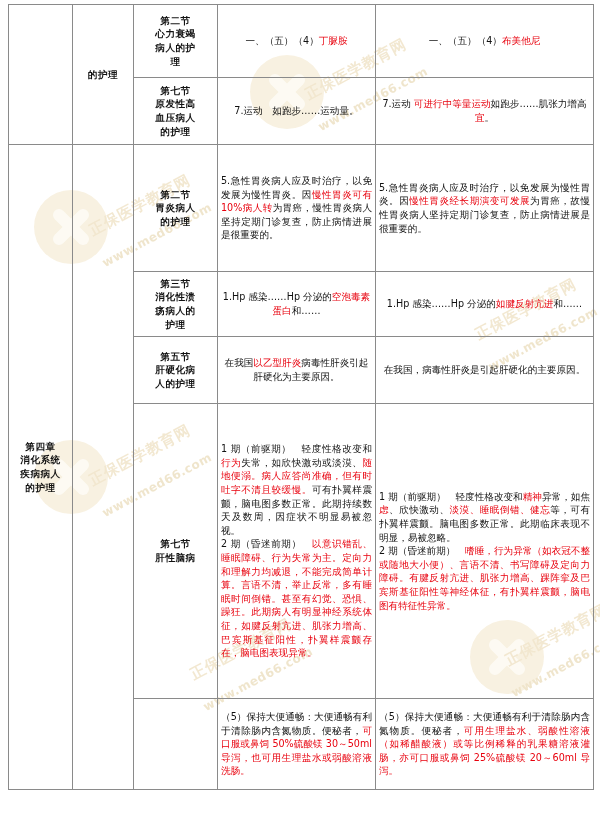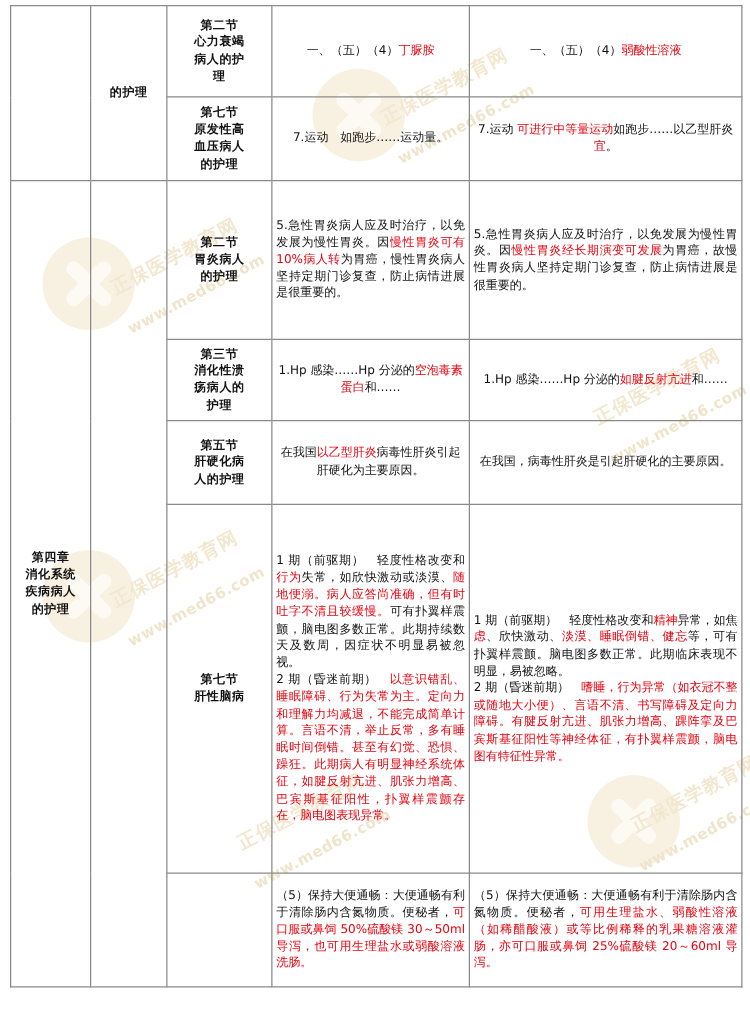--- a/index.html
+++ b/index.html
@@ -134,27 +134,27 @@
         <col class="c-old">
         <col class="c-new">
     </colgroup>
     <tbody>
 
       <tr>
         <td class="c-chapter hdr ctr" rowspan="2"></td>
         <td class="c-section hdr ctr" rowspan="2">的护理</td>
         <td class="c-sub hdr ctr" style="height:68px">第二节<br>心力衰竭<br>病人的护<br>理</td>
         <td class="c-old ctr"><span class="blk">一、（五）（4）</span><span class="red">丁脲胺</span></td>
-        <td class="c-new ctr"><span class="blk">一、（五）（4）</span><span class="red">弱酸性溶液</span></td>
+        <td class="c-new ctr"><span class="blk">一、（五）（4）</span><span class="red">布美他尼</span></td>
       </tr>
 
       <tr>
         <td class="c-sub hdr ctr" style="height:62px">第七节<br>原发性高<br>血压病人<br>的护理</td>
         <td class="c-old ctr"><span class="blk">7.运动　如跑步……运动量。</span></td>
-        <td class="c-new ctr"><span class="blk">7.运动 </span><span class="red">可进行中等量运动</span><span class="blk">如跑步……以乙型肝炎</span><span class="red">宜</span><span class="blk">。</span></td>
+        <td class="c-new ctr"><span class="blk">7.运动 </span><span class="red">可进行中等量运动</span><span class="blk">如跑步……肌张力增高</span><span class="red">宜</span><span class="blk">。</span></td>
       </tr>
 
       <tr>
         <td class="c-chapter hdr ctr" rowspan="5">第四章<br>消化系统<br>疾病病人<br>的护理</td>
         <td class="c-section hdr ctr" rowspan="5"></td>
         <td class="c-sub hdr ctr" style="height:122px">第二节<br>胃炎病人<br>的护理</td>
         <td class="c-old jst"><span class="blk">5.急性胃炎病人应及时治疗，以免发展为慢性胃炎。因</span><span class="red">慢性胃炎可有 10%病人转</span><span class="blk">为胃癌，慢性胃炎病人坚持定期门诊复查，防止病情进展是很重要的。</span></td>
         <td class="c-new jst"><span class="blk">5.急性胃炎病人应及时治疗，以免发展为慢性胃炎。因</span><span class="red">慢性胃炎经长期演变可发展</span><span class="blk">为胃癌，故慢性胃炎病人坚持定期门诊复查，防止病情进展是很重要的。</span></td>
       </tr>
 

